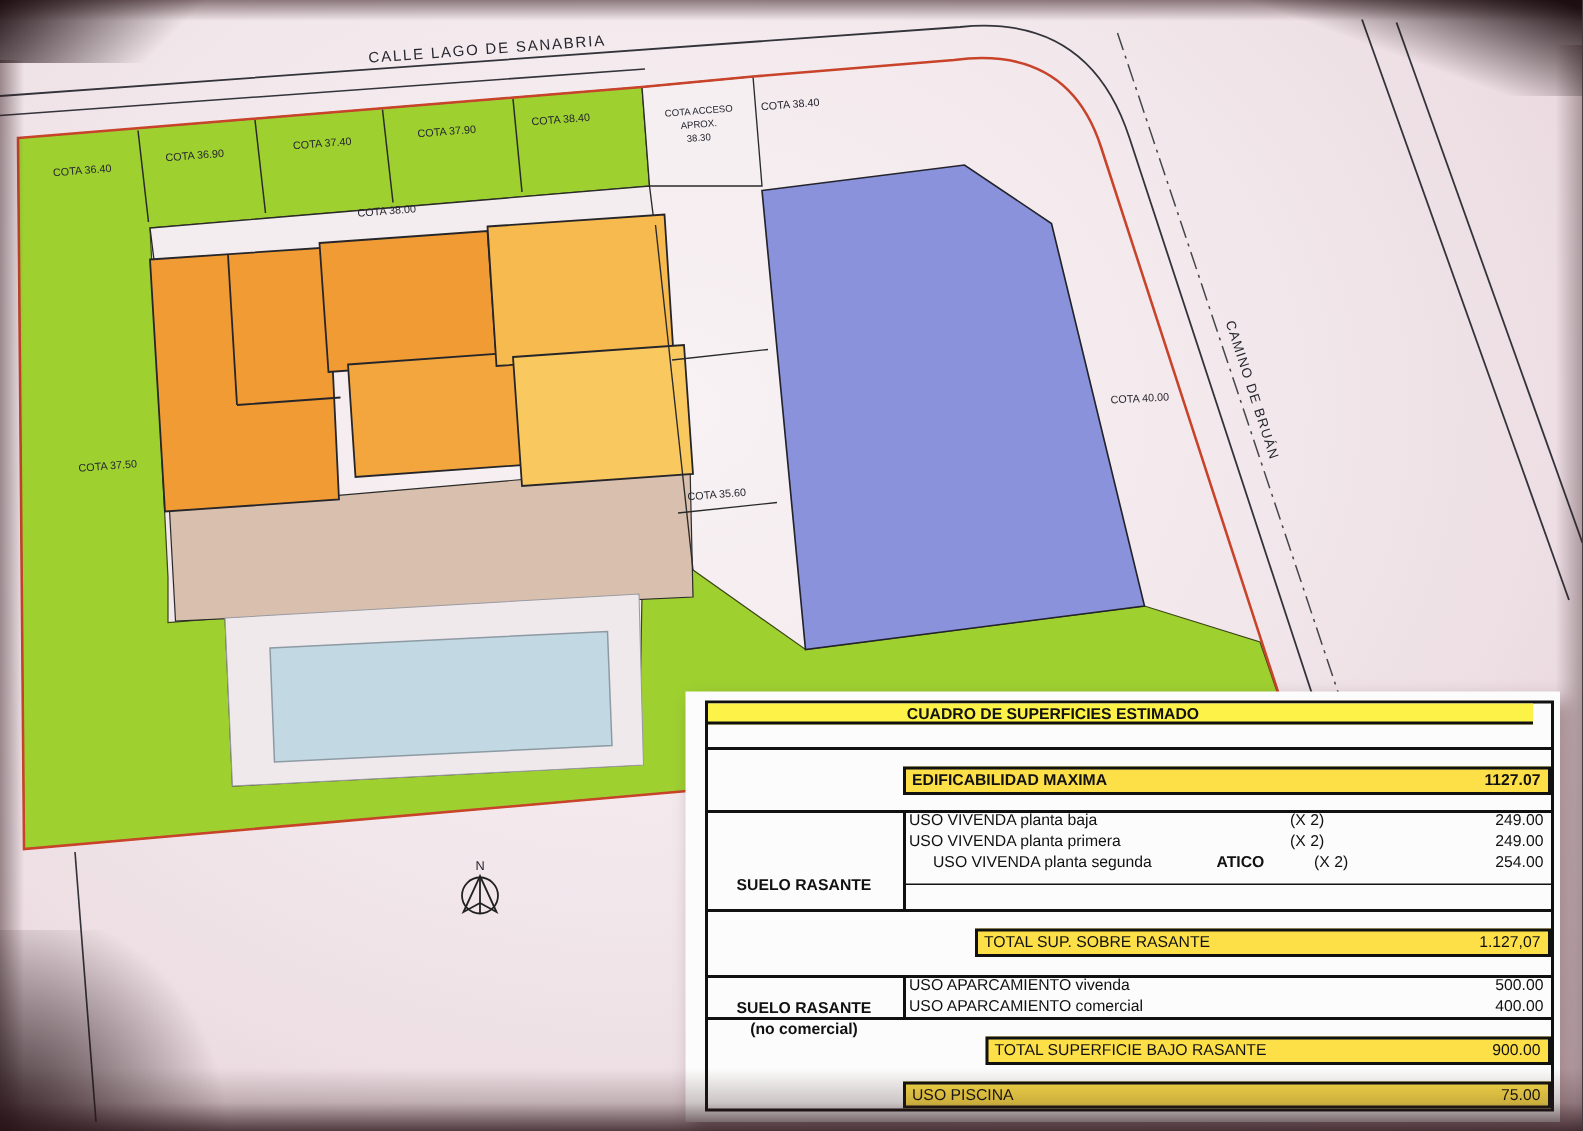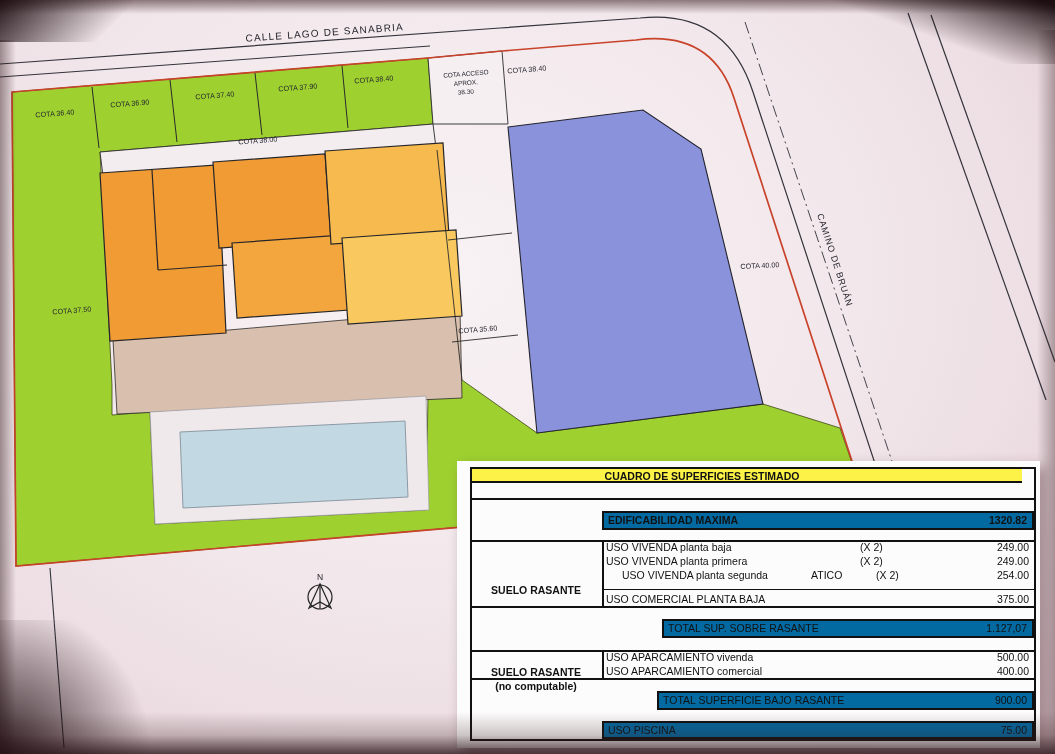--- a/index.html
+++ b/index.html
@@ -12,22 +12,22 @@
   #panel{position:absolute;left:457px;top:461px;width:583px;height:287px;background:#fdfcfc;
          box-shadow:5px 6px 12px rgba(80,45,50,.45);z-index:10;}
   #tbox{position:absolute;left:13px;top:6px;width:562px;height:270px;border:2px solid #111;
         font-size:10.5px;color:#111;}
   .hline{position:absolute;left:0;right:0;height:0;border-top:2px solid #111;}
   .vline{position:absolute;left:130px;width:0;border-left:2px solid #111;}
   .trow{position:absolute;left:0;right:0;height:14px;line-height:14px;}
   .lab{position:absolute;left:134px;white-space:nowrap;}
   .val{position:absolute;right:5px;}
   .mult{position:absolute;left:388px;}
-  .tag{position:absolute;left:323px;font-weight:normal;}
-  .boxrow{position:absolute;right:0;border:2px solid #111;background:#0369a1;line-height:15px;}
+  .tag{position:absolute;left:323px;font-weight:bold;}
+  .boxrow{position:absolute;right:0;border:2px solid #111;background:#fde047;line-height:15px;}
   .boxrow .blab{position:absolute;left:4px;white-space:nowrap;}
   .boxrow .bval{position:absolute;right:5px;}
   .seclab{position:absolute;left:0;width:128px;text-align:center;font-weight:bold;margin-top:16px;}
   #titleRow{position:absolute;left:0;right:12px;top:0;height:14px;background:#fdf247;
             border-bottom:2px solid #111;text-align:center;font-weight:bold;line-height:14px;
             padding-right:90px;box-sizing:border-box;}
   #m2Row{position:absolute;left:0;right:0;top:16px;height:13px;line-height:13px;text-align:right;
          padding-right:8px;box-sizing:border-box;}
 </style>
 </head>
@@ -116,21 +116,21 @@
 <div class="vig" style="left:0;top:712px;width:1055px;height:42px;z-index:20;background:linear-gradient(to bottom,rgba(60,32,34,0) 0%,rgba(60,32,34,.25) 55%,rgba(42,20,24,.8) 100%);"></div>
 
 <div id="panel">
   <div id="tbox">
 
     <div id="titleRow">CUADRO DE SUPERFICIES ESTIMADO</div>
     <div class="hline" style="top:29px;"></div>
 
     <div class="boxrow" style="left:130px;top:42px;height:15px;font-weight:bold;">
       <span class="blab">EDIFICABILIDAD MAXIMA</span>
-      <span class="bval">1320.82</span>
+      <span class="bval">1127.07</span>
     </div>
 
     <div class="hline" style="top:71px;"></div>
     <div class="vline" style="top:71px;height:66px;"></div>
 
     <div class="seclab" style="top:99px;">SUELO RASANTE</div>
 
     <div class="trow" style="top:71px;">
       <span class="lab">USO VIVENDA planta baja</span>
       <span class="mult">(X 2)</span>
@@ -141,35 +141,31 @@
       <span class="mult">(X 2)</span>
       <span class="val">249.00</span>
     </div>
     <div class="trow" style="top:99px;margin-left:16px;">
       <span class="lab">USO VIVENDA planta segunda</span>
       <span class="tag">ATICO</span>
       <span class="mult">(X 2)</span>
       <span class="val">254.00</span>
     </div>
     <div class="hline" style="top:120px;left:130px;border-top-width:1px;"></div>
-    <div class="trow" style="top:123px;">
-      <span class="lab">USO COMERCIAL PLANTA BAJA</span>
-      <span class="val">375.00</span>
-    </div>
     <div class="hline" style="top:137px;"></div>
 
-    <div class="boxrow" style="left:190px;top:150px;height:15px;">
+    <div class="boxrow" style="left:178px;top:150px;height:15px;">
       <span class="blab">TOTAL  SUP. SOBRE RASANTE</span>
       <span class="bval">1.127,07</span>
     </div>
 
     <div class="hline" style="top:181px;"></div>
     <div class="vline" style="top:181px;height:28px;"></div>
     <div class="seclab" style="top:181px;">SUELO RASANTE</div>
-    <div class="seclab" style="top:195px;">(no computable)</div>
+    <div class="seclab" style="top:195px;">(no comercial)</div>
     <div class="trow" style="top:181px;">
       <span class="lab">USO APARCAMIENTO vivenda</span>
       <span class="val">500.00</span>
     </div>
     <div class="trow" style="top:195px;">
       <span class="lab">USO APARCAMIENTO comercial</span>
       <span class="val">400.00</span>
     </div>
     <div class="hline" style="top:209px;"></div>
 

